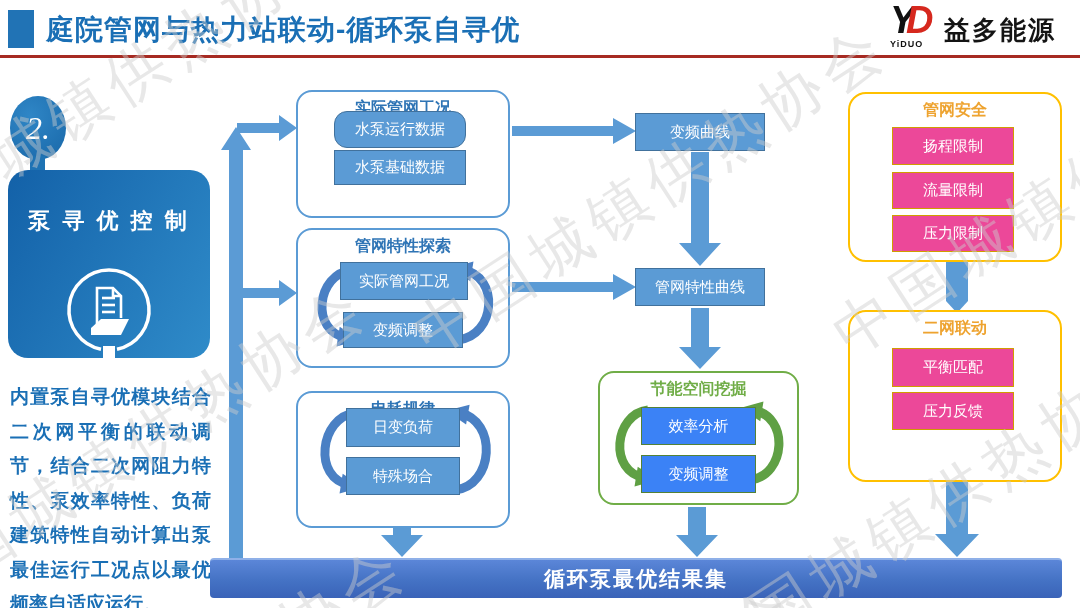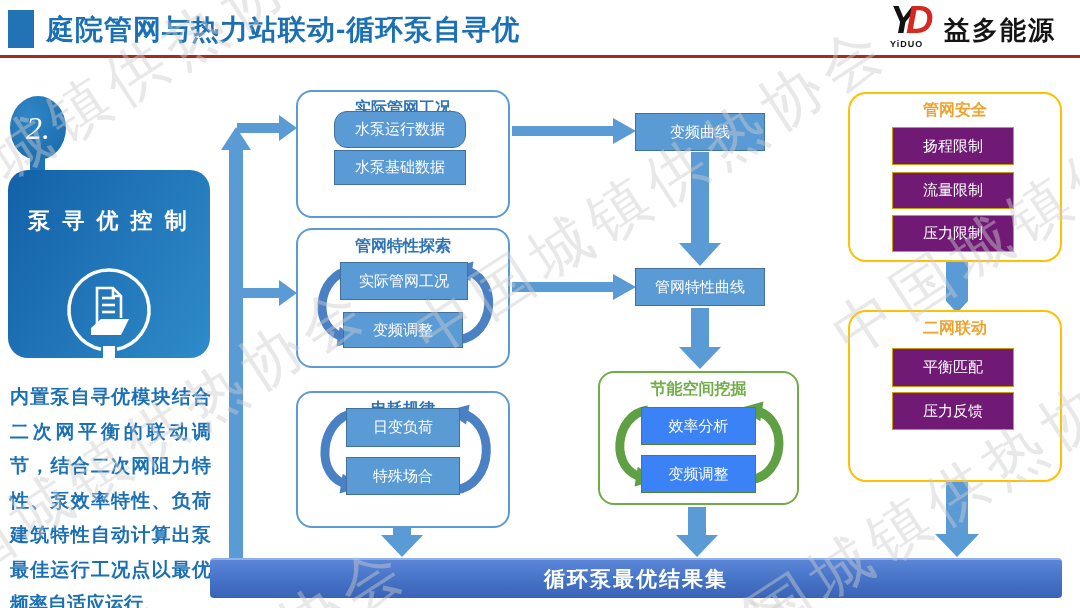--- a/index.html
+++ b/index.html
@@ -52,21 +52,21 @@
   .box-title { text-align:center; font-size:16px; font-weight:bold; margin-top:6px; }
   .t-blue   { color:#2E74B5; }
   .t-green  { color:#70AD47; }
   .t-yellow { color:#EEA32F; }
   .node {
     position:absolute; z-index:4; color:#fff; font-size:15px;
     display:flex; align-items:center; justify-content:center; text-align:center;
   }
   .n-blue   { background:#5B9BD5; border:1.5px solid #41719C; }
   .n-green  { background:#3b82f6; border:1.5px solid #548235; }
-  .n-yellow { background:#701a75; border:1.5px solid #D09C00; }
+  .n-yellow { background:#ec4899; border:1.5px solid #D09C00; }
   #result-bar {
     position:absolute; left:210px; top:558px; width:852px; height:40px; z-index:2;
     background:linear-gradient(180deg,#5b86d8 0%, #4472c4 55%, #3a63b8 100%);
     border-top:2px solid #8fb0e8; border-radius:4px;
     display:flex; align-items:center; justify-content:center;
     color:#fff; font-size:21px; font-weight:600; letter-spacing:2px;
   }
 </style>
 </head>
 <body>

